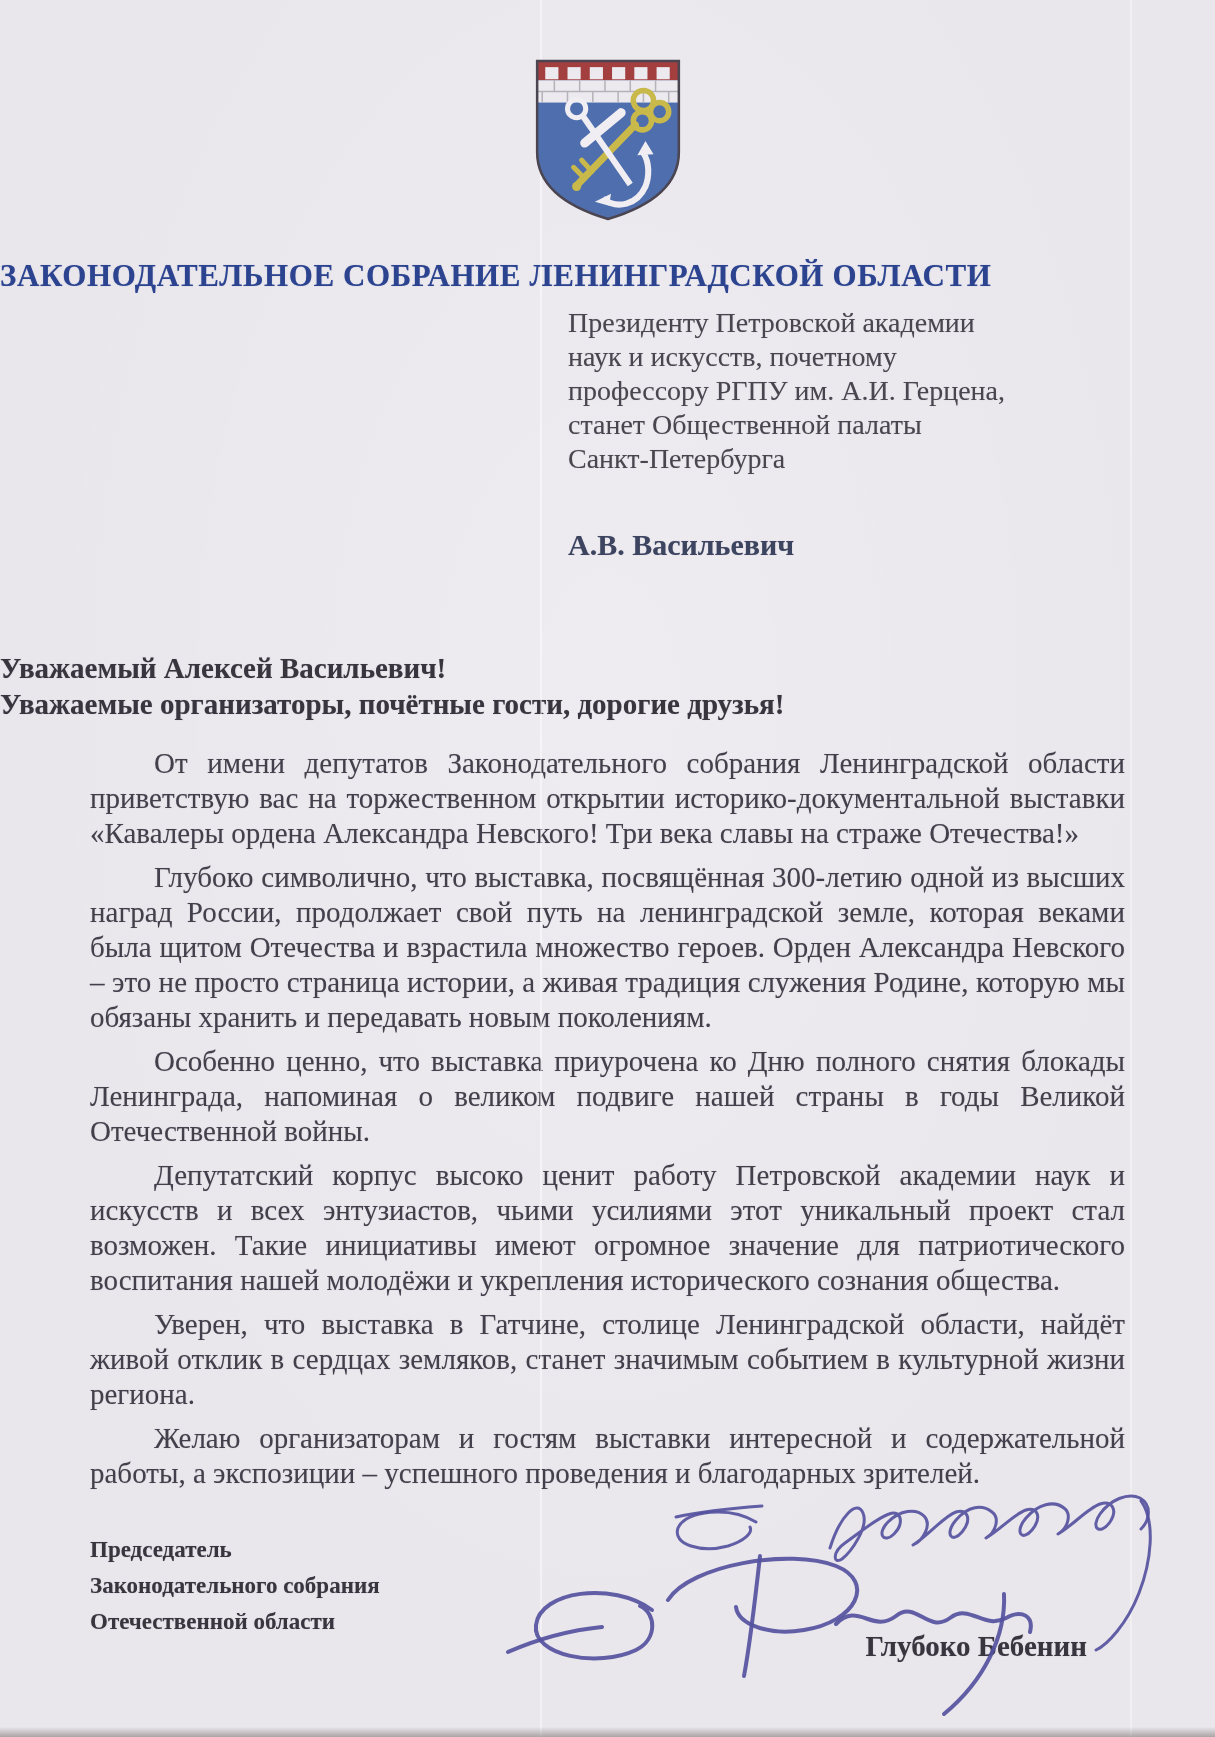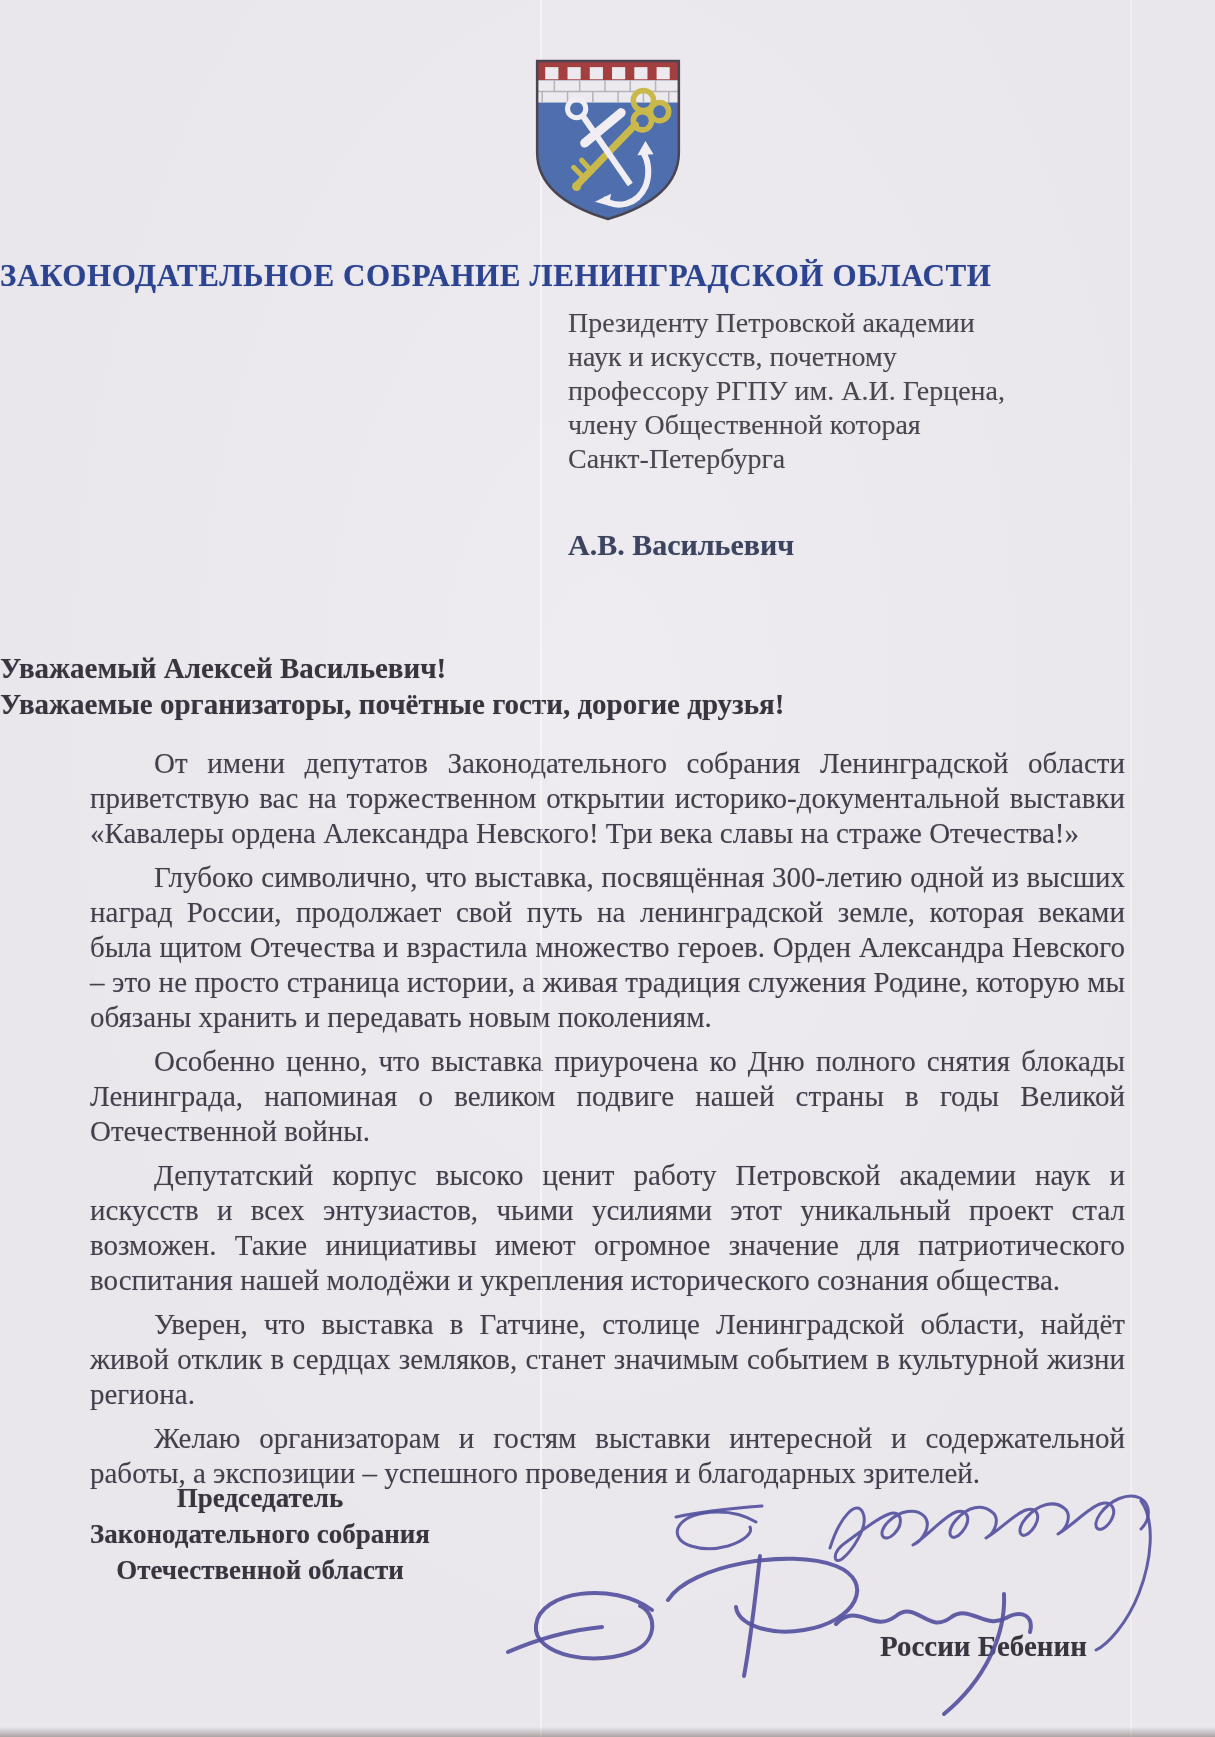--- a/index.html
+++ b/index.html
@@ -50,25 +50,24 @@
   .body{margin:24px 90px 0 90px;}
   .body p{
     margin:0 0 9px 0;
     font-size:29px;line-height:35px;
     text-align:justify;
     text-indent:64px;
     color:#433f4b;
     text-shadow:0 0 1px rgba(60,55,70,.28);
   }
   .sig-position{
-    position:absolute;left:90px;top:1480px;
-    font-size:27px;font-weight:bold;line-height:36px;
+    position:absolute;left:90px;top:1532px;
+    font-size:23px;font-weight:bold;line-height:36px;
     color:#39353f;
     text-shadow:0 0 1px rgba(55,50,65,.3);
-    text-align:center;
   }
   .sig-name{
     position:absolute;right:128px;top:1630px;
     font-size:29px;font-weight:bold;
     color:#39353f;
     text-shadow:0 0 1px rgba(55,50,65,.3);
   }
   .ink{position:absolute;left:0;top:0;width:1215px;height:1737px;pointer-events:none;}
   .ink path{fill:none;stroke:#5552a0;stroke-linecap:round;stroke-linejoin:round;opacity:.92;}
 </style>
@@ -138,21 +137,21 @@
     </g>
     <path d="M5,5 H145 V95 C145,125 122,147 75,161 C28,147 5,125 5,95 Z" fill="none" stroke="#4a4550" stroke-width="2.5"></path>
   </svg>
 
   <h1 class="title">ЗАКОНОДАТЕЛЬНОЕ СОБРАНИЕ ЛЕНИНГРАДСКОЙ ОБЛАСТИ</h1>
 
   <div class="recipient">
     <div>Президенту Петровской академии</div>
     <div>наук и искусств, почетному</div>
     <div>профессору РГПУ им. А.И. Герцена,</div>
-    <div>члену Общественной которая</div>
+    <div>станет Общественной палаты</div>
     <div>Санкт-Петербурга</div>
   </div>
 
   <div class="addressee">А.В. Васильевич</div>
 
   <div class="salutation">
     <div>Уважаемый Алексей Васильевич!</div>
     <div>Уважаемые организаторы, почётные гости, дорогие друзья!</div>
   </div>
 
@@ -164,21 +163,21 @@
     <p>Уверен, что выставка в Гатчине, столице Ленинградской области, найдёт живой отклик в сердцах земляков, станет значимым событием в культурной жизни региона.</p>
     <p>Желаю организаторам и гостям выставки интересной и содержательной работы, а экспозиции – успешного проведения и благодарных зрителей.</p>
   </div>
 
   <div class="sig-position">
     <div>Председатель</div>
     <div>Законодательного собрания</div>
     <div>Отечественной области</div>
   </div>
 
-  <div class="sig-name">России Бебенин</div>
+  <div class="sig-name">Глубоко Бебенин</div>
 
   <svg class="ink" viewBox="0 0 1215 1737">
     <g stroke-width="3">
       <path d="M756,1522 C730,1506 686,1510 678,1528 C672,1545 702,1553 728,1546 C744,1541 753,1533 750,1527"></path>
       <path d="M676,1517 C704,1511 736,1508 762,1506"></path>
       <path d="M830,1548 C840,1516 857,1499 863,1513 C869,1527 851,1552 842,1559 C833,1565 832,1552 845,1543 C862,1531 877,1518 889,1514 C902,1509 904,1524 894,1534 C884,1544 876,1534 888,1522 C900,1510 916,1508 924,1516 C932,1524 924,1540 913,1545 C928,1536 944,1516 956,1512 C968,1508 972,1520 962,1532 C952,1544 944,1534 956,1520 C968,1506 982,1504 992,1512 C1000,1518 996,1532 986,1538 C1000,1530 1014,1514 1026,1510 C1038,1506 1042,1518 1032,1530 C1022,1542 1014,1532 1026,1518 C1038,1504 1054,1500 1064,1508 C1072,1514 1068,1528 1058,1534 C1072,1526 1088,1508 1100,1504 C1112,1500 1118,1510 1110,1522 C1100,1536 1090,1528 1100,1514 C1110,1500 1128,1492 1140,1498 C1152,1505 1150,1520 1141,1529"></path>
       <path d="M1141,1501 C1156,1522 1151,1562 1139,1593 C1127,1624 1107,1645 1096,1650"></path>
     </g>
     <g stroke-width="4">
       <path d="M508,1652 C540,1638 572,1630 602,1627"></path>

